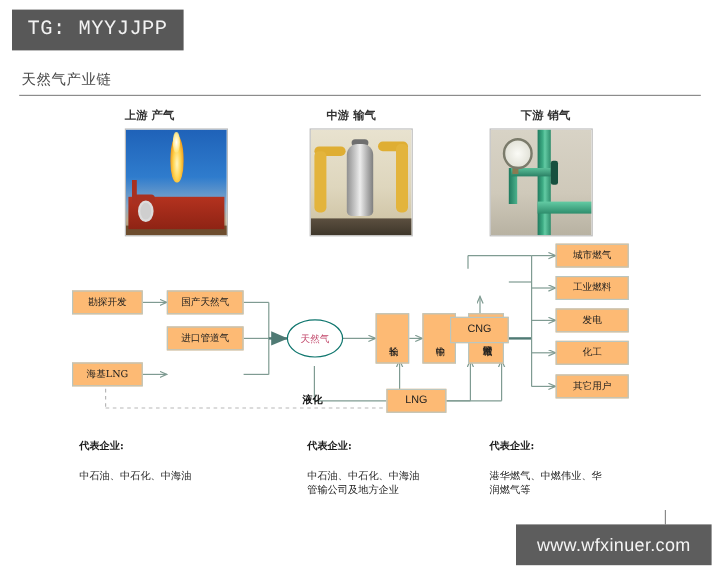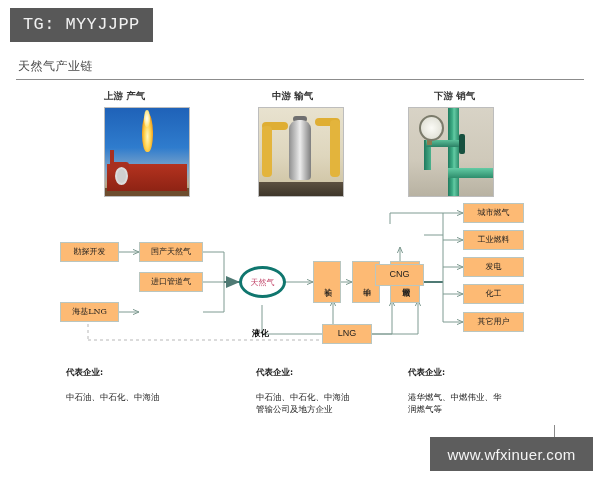--- a/index.html
+++ b/index.html
@@ -90,21 +90,21 @@
     position:absolute;border:1px solid #b9c6c0;background:#fdba74;
     font-family:"DejaVu Serif","Liberation Serif",serif;
     color:#1d1d1d;display:flex;align-items:center;justify-content:center;
     text-align:center;box-sizing:border-box;line-height:1.05;
   }
   .node.sm{font-size:8px;}
   .node.xs{font-size:7.5px;}
   .node.vert{font-size:8px;writing-mode:vertical-rl;text-orientation:upright;letter-spacing:0px;}
   .node.lat{font-family:"Liberation Sans",sans-serif;font-size:9px;}
   .ellipse{
-    position:absolute;border:3px solid #0f766e;border-radius:50%;
+    position:absolute;border:1px solid #0f766e;border-radius:50%;
     background:#fff;color:#c2486b;font-size:8px;
     font-family:"DejaVu Serif","Liberation Serif",serif;
     display:flex;align-items:center;justify-content:center;box-sizing:border-box;
   }
   .flabel{
     position:absolute;font-size:8.5px;font-weight:bold;color:#111;
     font-family:"DejaVu Serif","Liberation Serif",serif;white-space:nowrap;margin-top:20px;
   }
 
   

